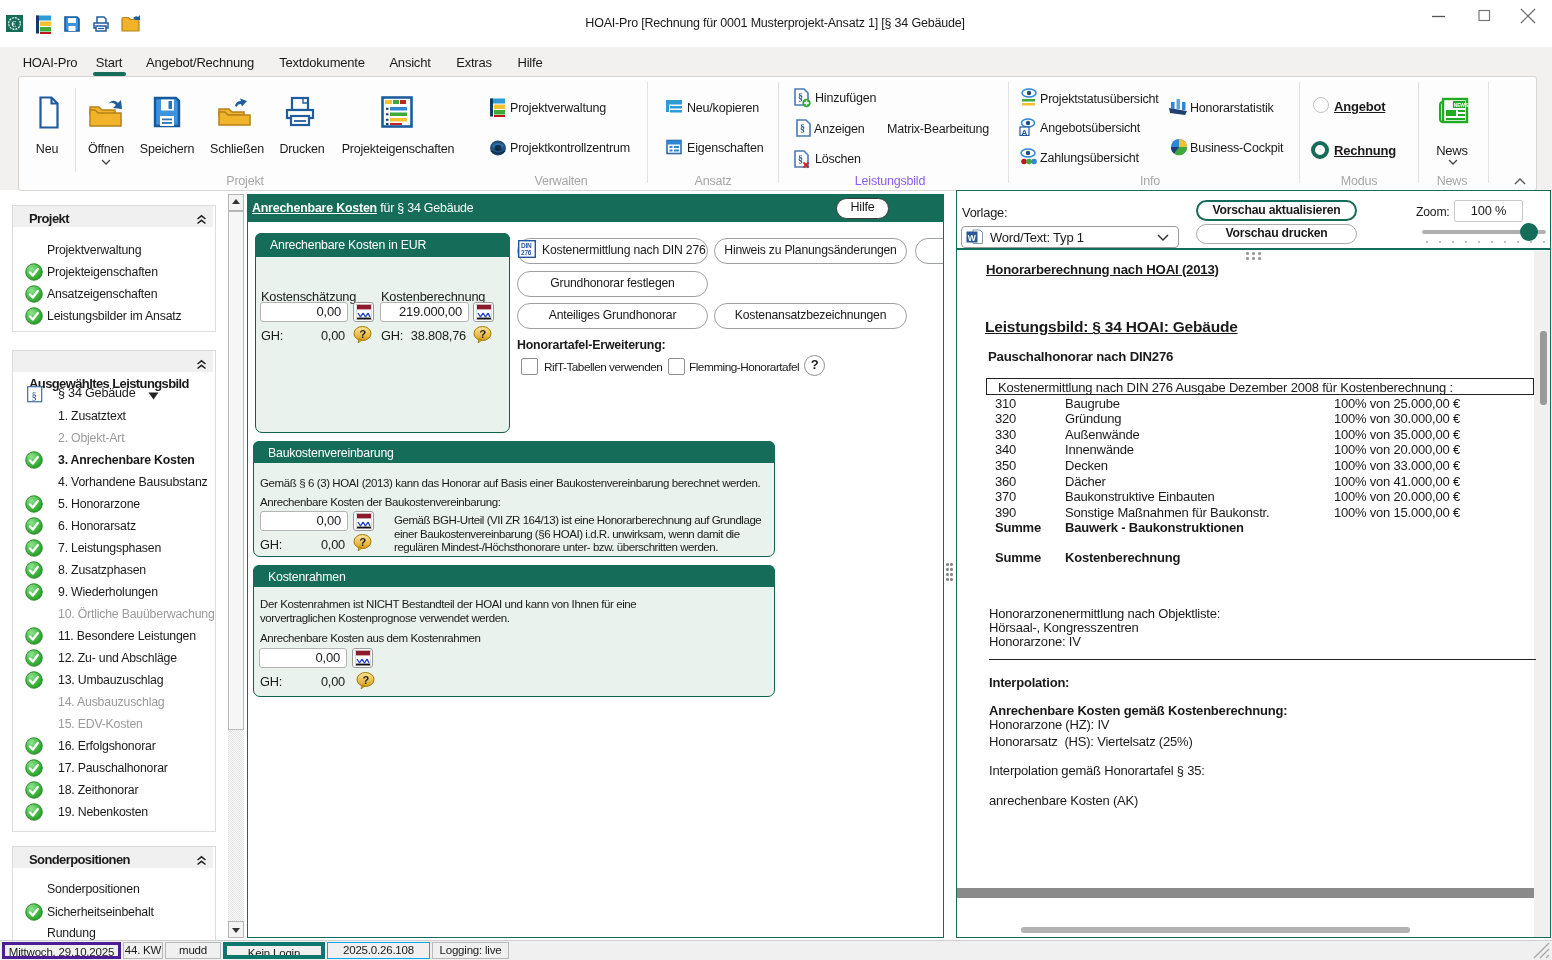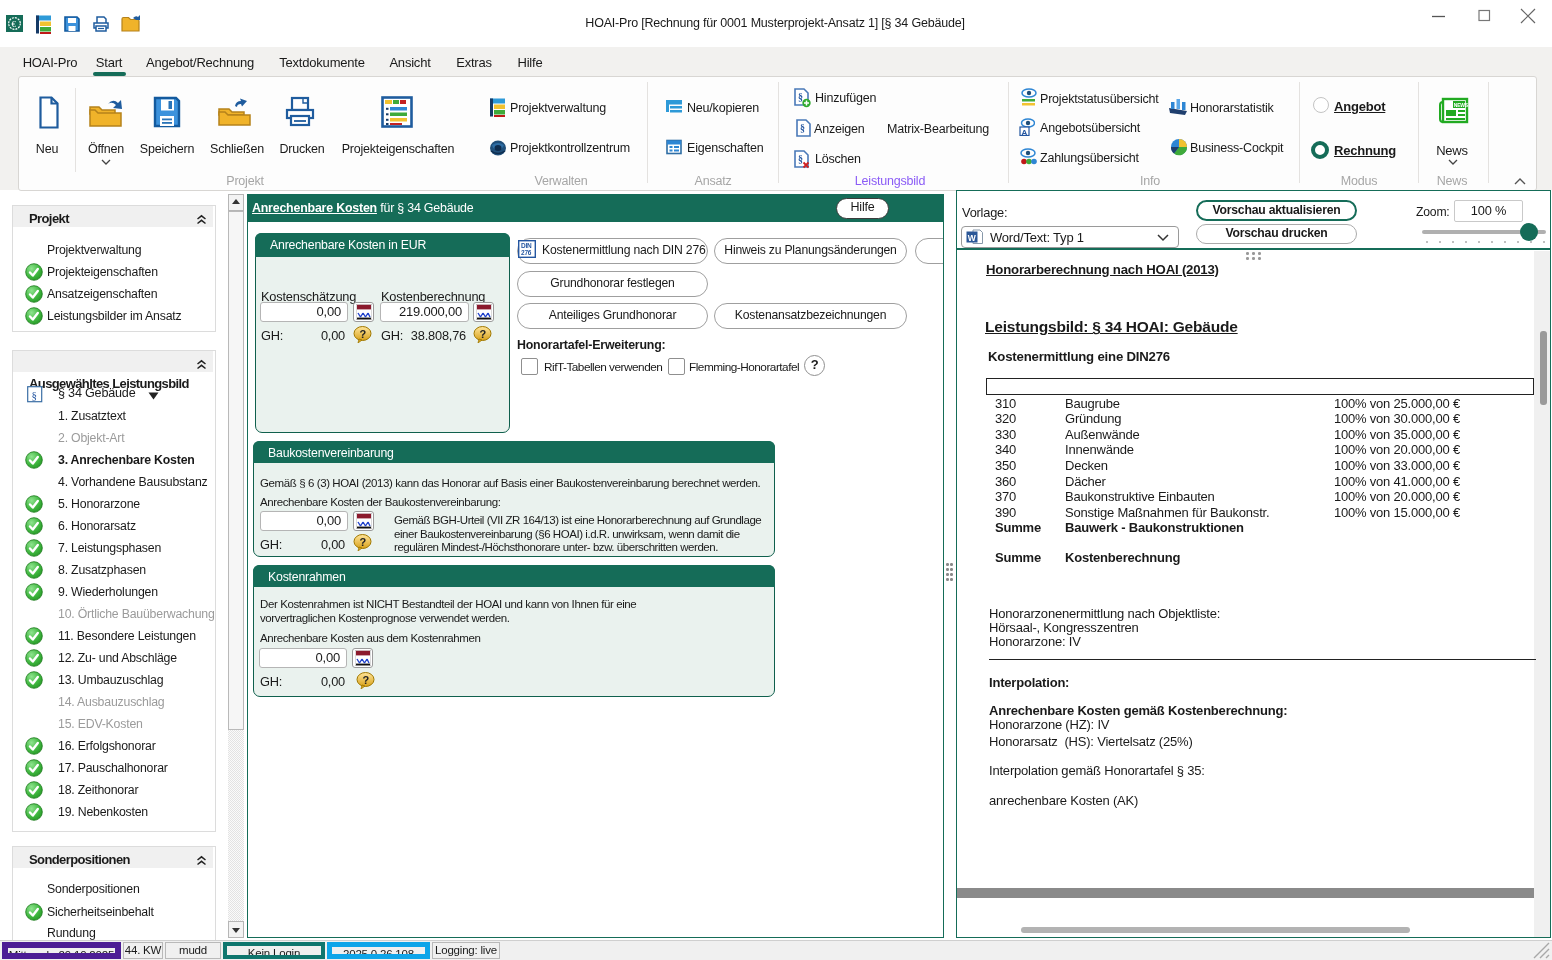--- a/index.html
+++ b/index.html
@@ -738,22 +738,23 @@
 <div class="a " style="left:1246px;top:252px;width:2.5px;height:2.5px;background:#9a9a9a;border-radius:50%;"></div>
 <div class="a " style="left:1246px;top:257px;width:2.5px;height:2.5px;background:#9a9a9a;border-radius:50%;"></div>
 <div class="a " style="left:1252px;top:252px;width:2.5px;height:2.5px;background:#9a9a9a;border-radius:50%;"></div>
 <div class="a " style="left:1252px;top:257px;width:2.5px;height:2.5px;background:#9a9a9a;border-radius:50%;"></div>
 <div class="a " style="left:1258px;top:252px;width:2.5px;height:2.5px;background:#9a9a9a;border-radius:50%;"></div>
 <div class="a " style="left:1258px;top:257px;width:2.5px;height:2.5px;background:#9a9a9a;border-radius:50%;"></div>
 <div class="a " style="left:1534px;top:251px;width:16px;height:686px;background:#f0f0f0;"></div>
 <div class="a " style="left:1540px;top:331px;width:7px;height:74px;background:#9a9a9a;border-radius:3px;"></div>
 <div class="a " style="left:986px;top:262px;font-size:13.2px;white-space:nowrap;font-weight:bold;text-decoration:underline;">Honorarberechnung nach HOAI (2013)</div>
 <div class="a " style="left:985px;top:318px;font-size:15.5px;white-space:nowrap;font-weight:bold;text-decoration:underline;">Leistungsbild: § 34 HOAI: Gebäude</div>
-<div class="a " style="left:988px;top:349px;font-size:13.2px;white-space:nowrap;font-weight:bold;">Kostenermittlung eine DIN276</div>
+<div class="a " style="left:988px;top:349px;font-size:13.2px;white-space:nowrap;font-weight:bold;">Pauschalhonorar nach DIN276</div>
 <div class="a " style="left:986px;top:378px;width:548px;height:17px;border:1px solid #222;box-sizing:border-box;"></div>
+<div class="a " style="left:998px;top:380px;font-size:13px;white-space:nowrap;">Kostenermittlung nach DIN 276 Ausgabe Dezember 2008  für Kostenberechnung :</div>
 <div class="a " style="left:995px;top:395.5px;font-size:13px;white-space:nowrap;">310</div>
 <div class="a " style="left:1065px;top:395.5px;font-size:13px;white-space:nowrap;">Baugrube</div>
 <div class="a " style="left:1300px;top:395.5px;width:160px;height:16px;text-align:right;font-size:13px;white-space:nowrap;">100% von 25.000,00 €</div>
 <div class="a " style="left:995px;top:411.1px;font-size:13px;white-space:nowrap;">320</div>
 <div class="a " style="left:1065px;top:411.1px;font-size:13px;white-space:nowrap;">Gründung</div>
 <div class="a " style="left:1300px;top:411.1px;width:160px;height:16px;text-align:right;font-size:13px;white-space:nowrap;">100% von 30.000,00 €</div>
 <div class="a " style="left:995px;top:426.70000000000005px;font-size:13px;white-space:nowrap;">330</div>
 <div class="a " style="left:1065px;top:426.70000000000005px;font-size:13px;white-space:nowrap;">Außenwände</div>
 <div class="a " style="left:1300px;top:426.70000000000005px;width:160px;height:16px;text-align:right;font-size:13px;white-space:nowrap;">100% von 35.000,00 €</div>
 <div class="a " style="left:995px;top:442.30000000000007px;font-size:13px;white-space:nowrap;">340</div>
@@ -781,21 +782,21 @@
 <div class="a " style="left:989px;top:659px;width:547px;height:1px;background:#222;"></div>
 <div class="a " style="left:989px;top:675px;font-size:13px;white-space:nowrap;font-weight:bold;">Interpolation:</div>
 <div class="a " style="left:989px;top:703px;font-size:13px;white-space:nowrap;font-weight:bold;">Anrechenbare Kosten gemäß Kostenberechnung:</div>
 <div class="a " style="left:989px;top:717px;font-size:13px;white-space:nowrap;">Honorarzone (HZ): IV</div>
 <div class="a " style="left:989px;top:734px;font-size:13px;white-space:nowrap;">Honorarsatz&nbsp;&nbsp;(HS): Viertelsatz (25%)</div>
 <div class="a " style="left:989px;top:763px;font-size:13px;white-space:nowrap;">Interpolation gemäß Honorartafel § 35:</div>
 <div class="a " style="left:989px;top:793px;font-size:13px;white-space:nowrap;">anrechenbare Kosten (AK)</div>
 <div class="a " style="left:957px;top:888px;width:577px;height:10px;background:#8a8a8a;"></div>
 <div class="a " style="left:1021px;top:927px;width:389px;height:6px;background:#b3b3b3;border-radius:3px;"></div>
 <div class="a " style="left:0px;top:940px;width:1552px;height:20px;background:#f0f0f0;border-top:1px solid #cfcfcf;box-sizing:border-box;"></div>
-<div class="a " style="left:2px;top:942px;width:119px;height:17px;border:6px solid #4c1d95;box-sizing:border-box;text-align:center;font-size:11.5px;line-height:15px;white-space:nowrap;overflow:hidden;">Mittwoch, 29.10.2025</div>
+<div class="a " style="left:2px;top:942px;width:119px;height:17px;border:3px solid #4c1d95;box-sizing:border-box;text-align:center;font-size:11.5px;line-height:15px;white-space:nowrap;overflow:hidden;">Mittwoch, 29.10.2025</div>
 <div class="a " style="left:123px;top:942px;width:40px;height:17px;border:1px solid #b9b9b9;box-sizing:border-box;text-align:center;font-size:11.5px;line-height:15px;white-space:nowrap;overflow:hidden;">44. KW</div>
 <div class="a " style="left:165px;top:942px;width:56px;height:17px;border:1px solid #b9b9b9;box-sizing:border-box;text-align:center;font-size:11.5px;line-height:15px;white-space:nowrap;overflow:hidden;">mudd</div>
 <div class="a " style="left:223px;top:942px;width:102px;height:17px;border:4px solid #0f766e;box-sizing:border-box;text-align:center;font-size:11.5px;line-height:15px;white-space:nowrap;overflow:hidden;">Kein Login</div>
-<div class="a " style="left:327px;top:942px;width:103px;height:17px;border:5px solid #0ea5e9;box-sizing:border-box;text-align:center;font-size:11.5px;line-height:15px;white-space:nowrap;overflow:hidden;">2025.0.26.108</div>
-<div class="a " style="left:432px;top:942px;width:68px;height:17px;border:1px solid #b9b9b9;box-sizing:border-box;text-align:center;font-size:11.5px;line-height:15px;white-space:nowrap;overflow:hidden;">Logging: live</div>
+<div class="a " style="left:327px;top:942px;width:103px;height:17px;border:1px solid #0ea5e9;box-sizing:border-box;text-align:center;font-size:11.5px;line-height:15px;white-space:nowrap;overflow:hidden;">2025.0.26.108</div>
+<div class="a " style="left:432px;top:942px;width:77px;height:17px;border:1px solid #b9b9b9;box-sizing:border-box;text-align:center;font-size:11.5px;line-height:15px;white-space:nowrap;overflow:hidden;">Logging: live</div>
 <svg class="a" style="left:1532px;top:941px" width="19" height="18" viewBox="0 0 19 18">
       <path d="M17 2 L2 17 M17 8 L8 17 M17 14 L14 17" stroke="#a8a8a8" stroke-width="1.4"></path>
     </svg>
 </div>
 </body></html>

